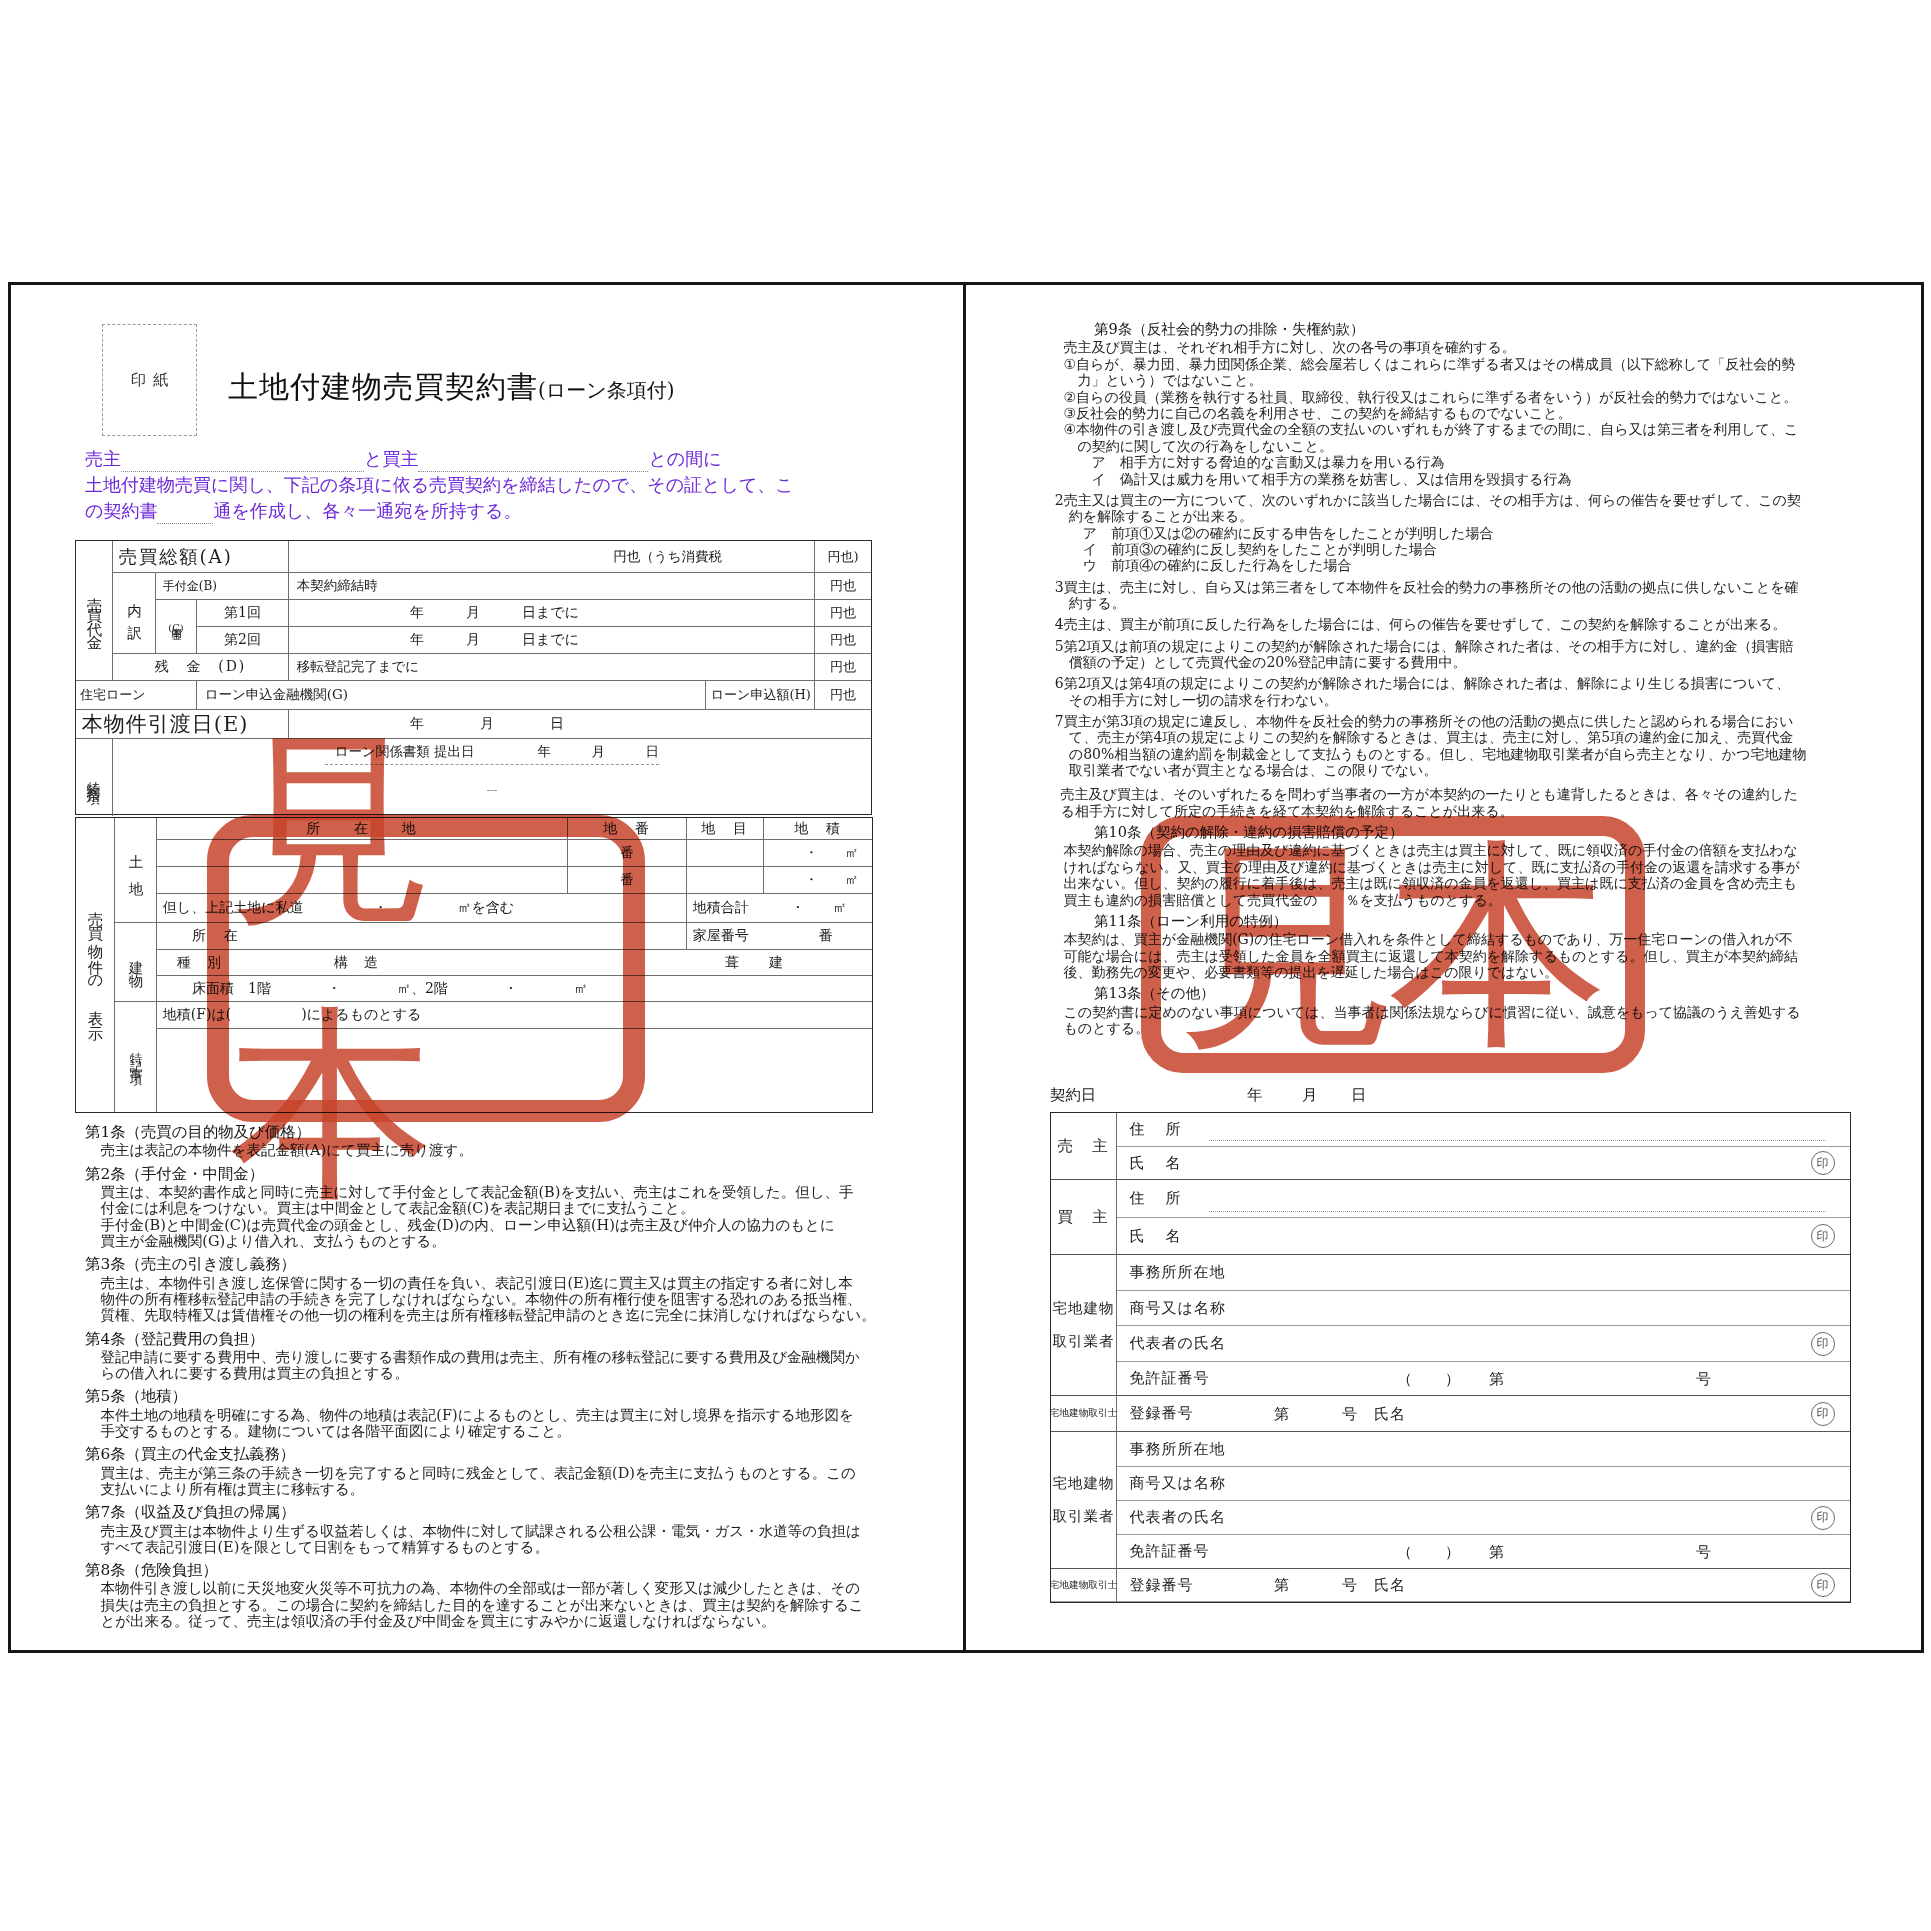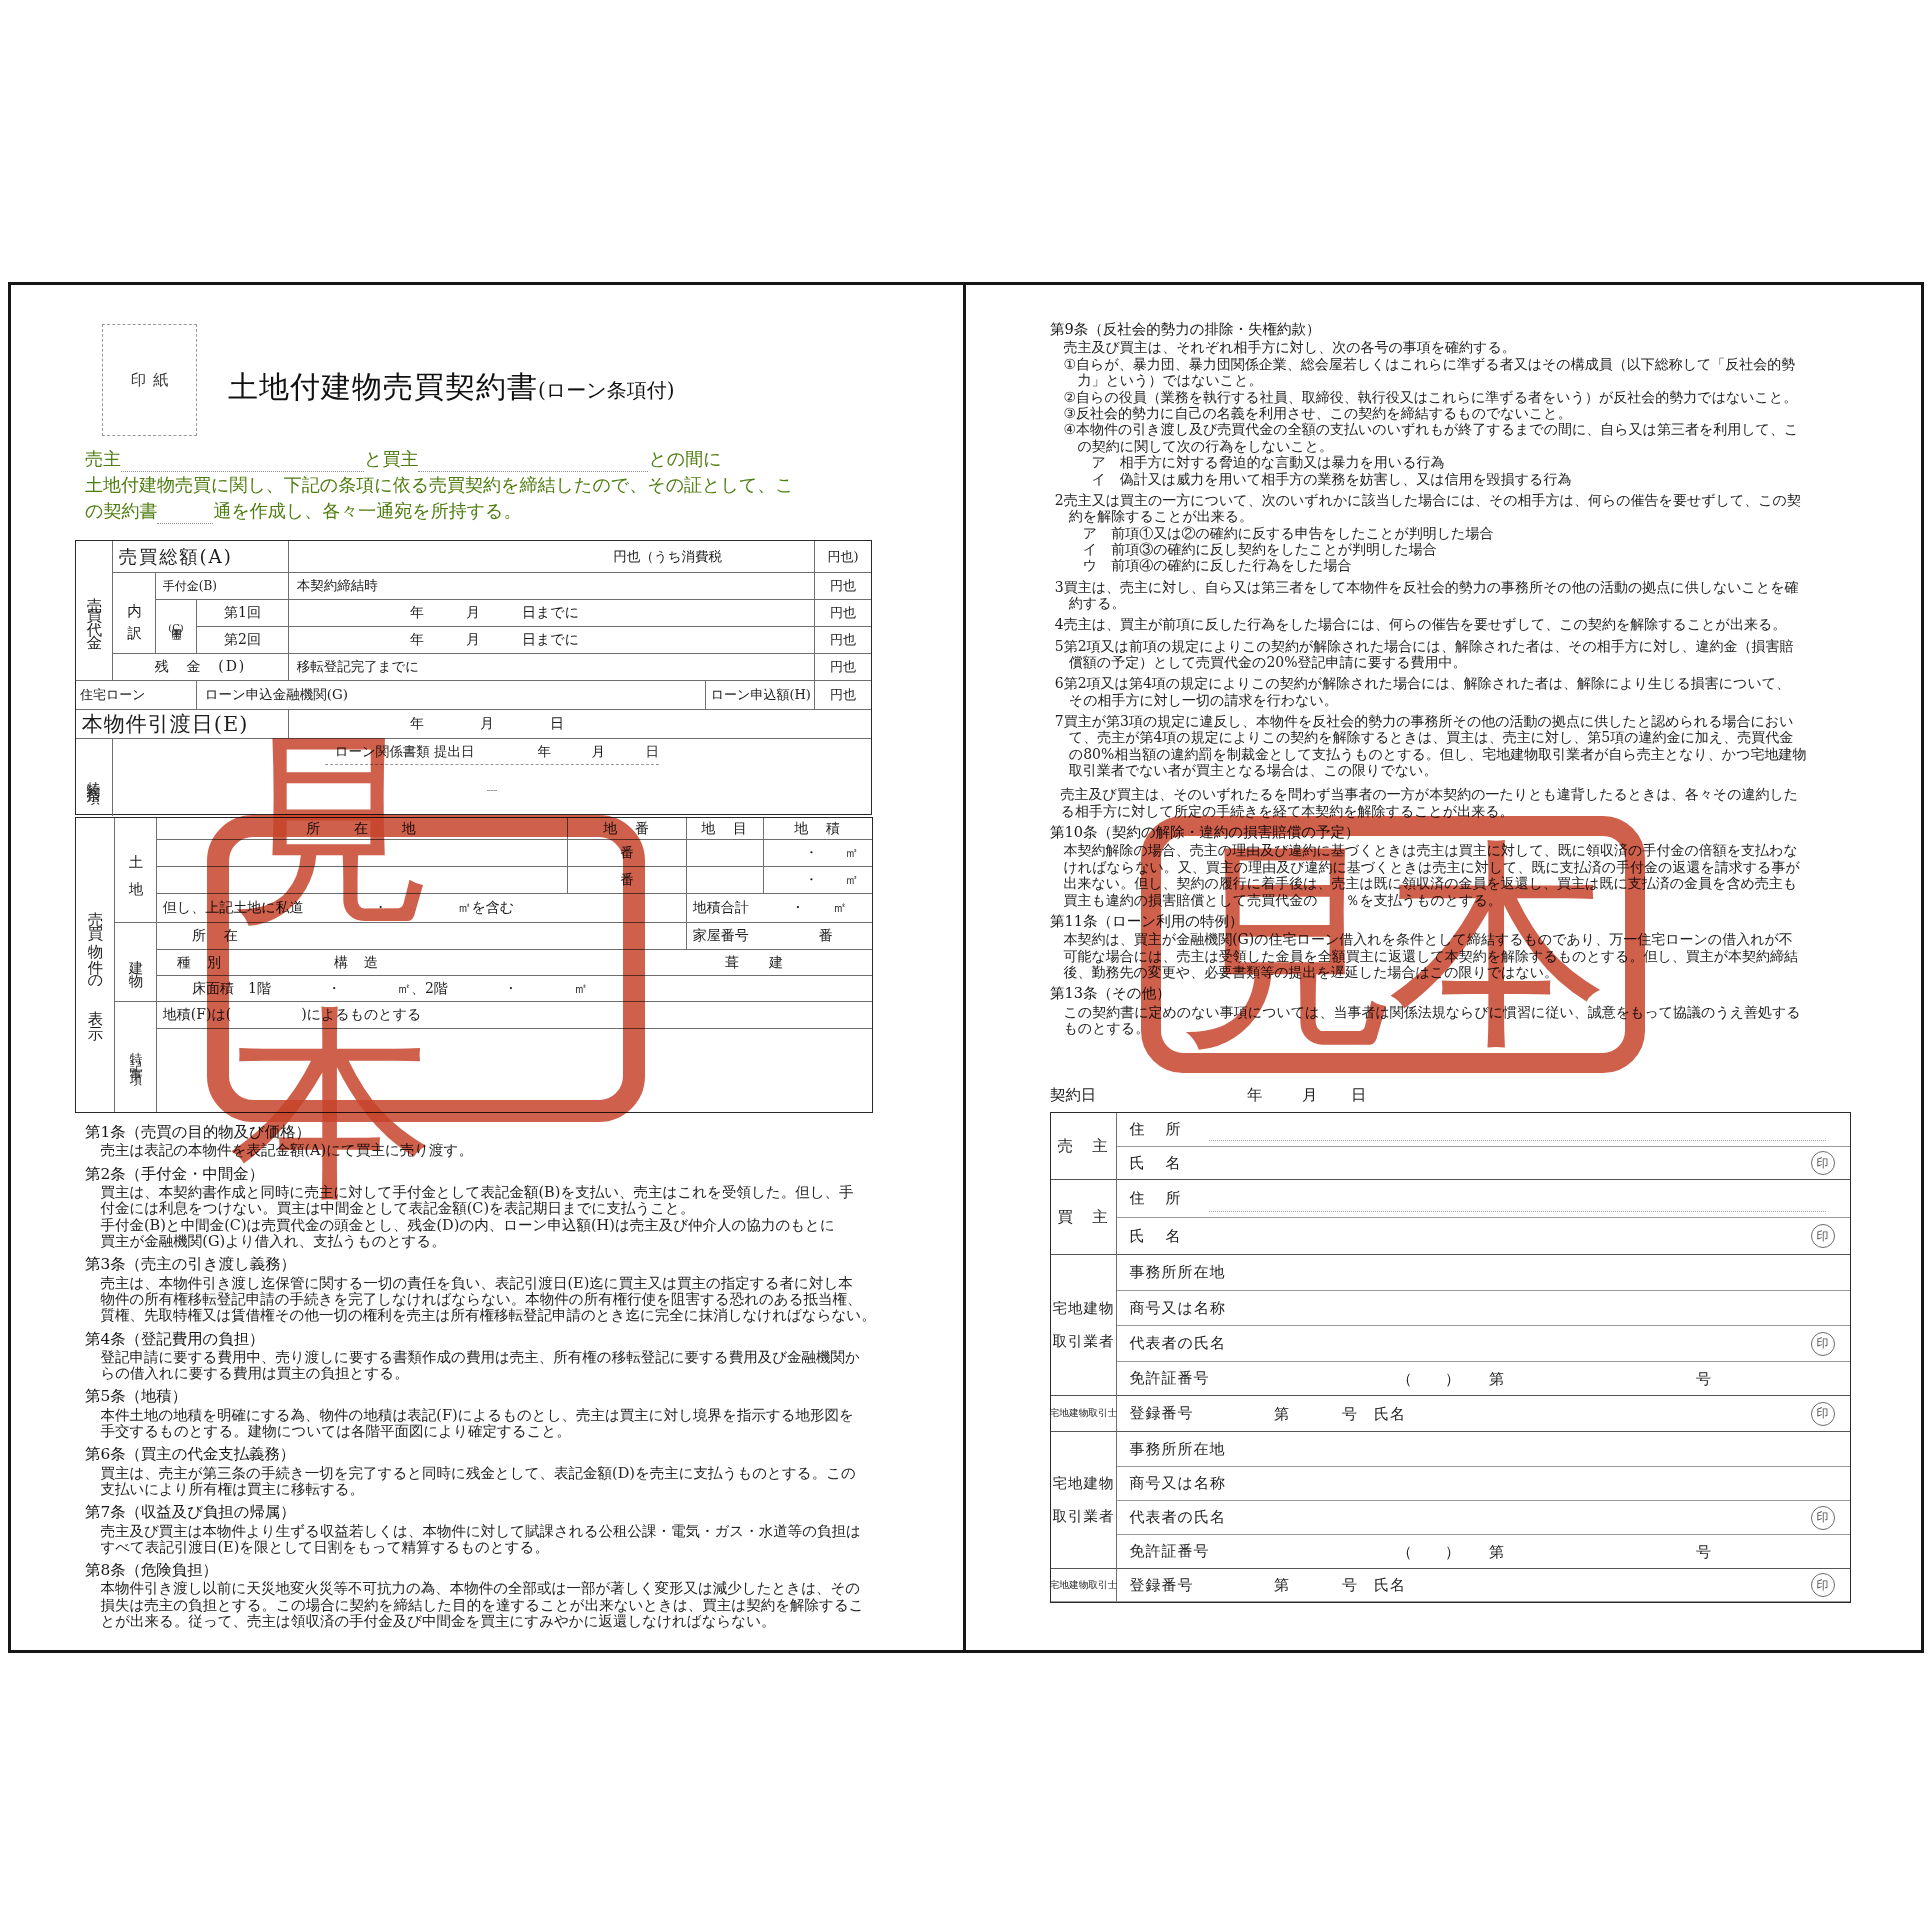--- a/index.html
+++ b/index.html
@@ -9,21 +9,21 @@
   
   .sheet{left:7.7px;top:282px;width:1910px;height:1365px;border:3.9px solid #161616;background:#fff;}
   .pgdiv{position:absolute;left:952px;top:0;bottom:0;width:2.9px;background:#161616;}
   
   .stampbox{left:102px;top:324px;width:95px;height:112px;border:1.9px dashed #9a9a9a;
             display:flex;align-items:center;justify-content:center;font-size:15.4px;
             letter-spacing:6.8px;color:#3a3a3a;padding-left:6.8px;box-sizing:border-box;}
   .doctitle{left:228px;top:367px;font-size:30px;letter-spacing:1px;color:#111;white-space:nowrap;}
   .doctitle .sfx{font-size:20px;letter-spacing:0;}
   
-  .intro{left:85px;top:446px;width:830px;font-size:18px;line-height:26px;color:#4d7c0f;}
+  .intro{left:85px;top:446px;width:830px;font-size:18px;line-height:26px;color:#6d28d9;}
   .intro .ul{display:inline-block;border-bottom:1px dotted #8a8a8a;height:17.4px;vertical-align:bottom;}
   .u1{width:243px;} .u2{width:230px;} .u3{width:56px;}
   
   .tbl{display:grid;border:1.9px solid #2a2a2a;background:#fff;box-sizing:content-box;}
   .tbl .c{border-right:1px solid #6e6e6e;border-bottom:1px solid #6e6e6e;position:relative;
           display:flex;align-items:center;font-size:14px;box-sizing:border-box;overflow:visible;white-space:pre;}
   .tbl .nr{border-right:none;} .tbl .nb{border-bottom:none;}
   .vwrap{justify-content:center;}
   .vt{writing-mode:vertical-rl;text-orientation:upright;}
   
@@ -55,21 +55,21 @@
   .prop .cenc{justify-content:center;font-size:13.5px;}
   .blankarea{flex-direction:column;align-items:stretch;justify-content:flex-start;}
   .faint{height:27px;border-bottom:1px dashed #c2c2c2;}
   
   .articles{width:874px;}
   .artL{left:85px;top:1123px;}
   .artR{left:1050px;top:321px;width:816px;}
   .blk{margin-bottom:5.8px;}
   .artR .blk{margin-bottom:4.8px;}
   .ahead{font-size:15.4px;line-height:18.3px;color:#161616;margin-bottom:1px;white-space:pre;}
-  .artR .ahead{font-size:14.5px;line-height:17.4px;}
+  .artR .ahead{font-size:14.5px;line-height:17.4px;margin-left:44px;}
   .abody{font-size:14.5px;line-height:16.4px;white-space:pre;padding-left:15.4px;color:#222;}
   .artR .abody{font-size:14px;line-height:16.4px;padding-left:13.5px;}
   .artR .pl5{padding-left:4.8px;} .artR .pl11{padding-left:10.6px;margin-top:8px;}
   
   .cdate{left:1050px;top:1085px;font-size:15.4px;white-space:nowrap;width:386px;}
   .cdate span{position:absolute;top:0;}
   
   .sign{left:1050px;top:1112px;width:799px;
         grid-template-columns:66px 1fr;
         grid-template-rows:34px 33px 38px 37px 36px 35px 36px 34px 36px 35px 34px 34px 34px 1fr;height:489px;}

